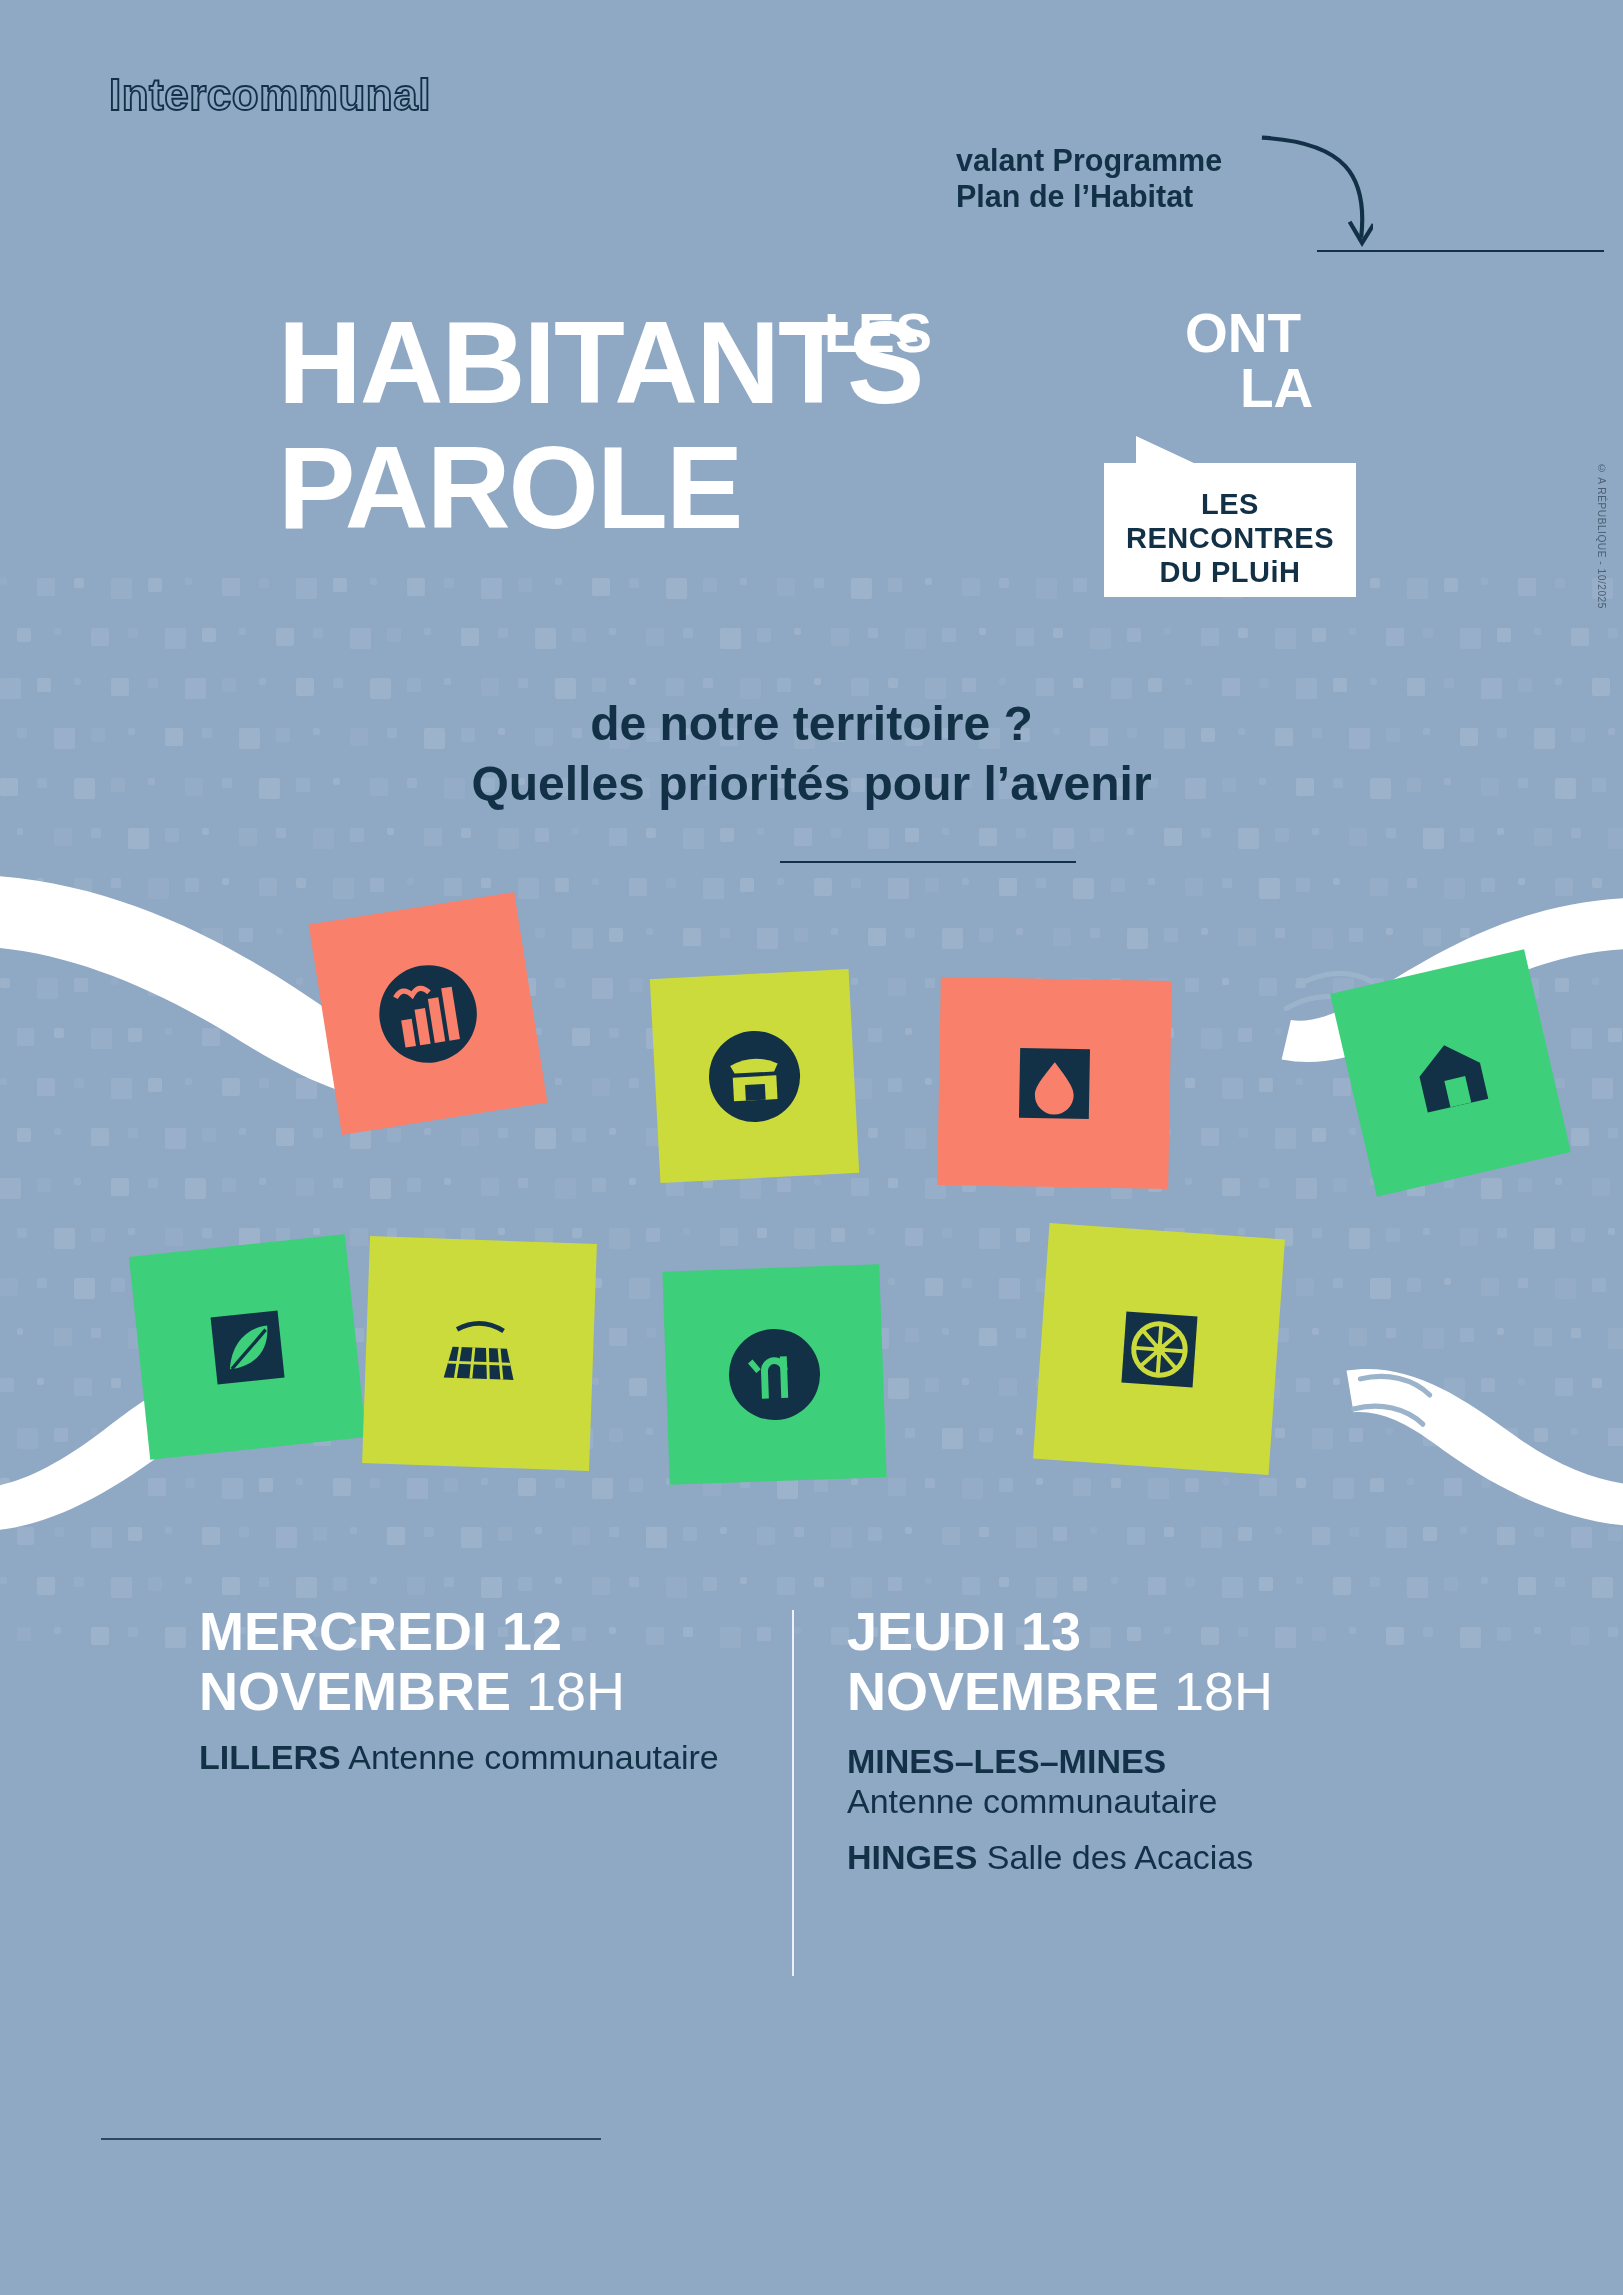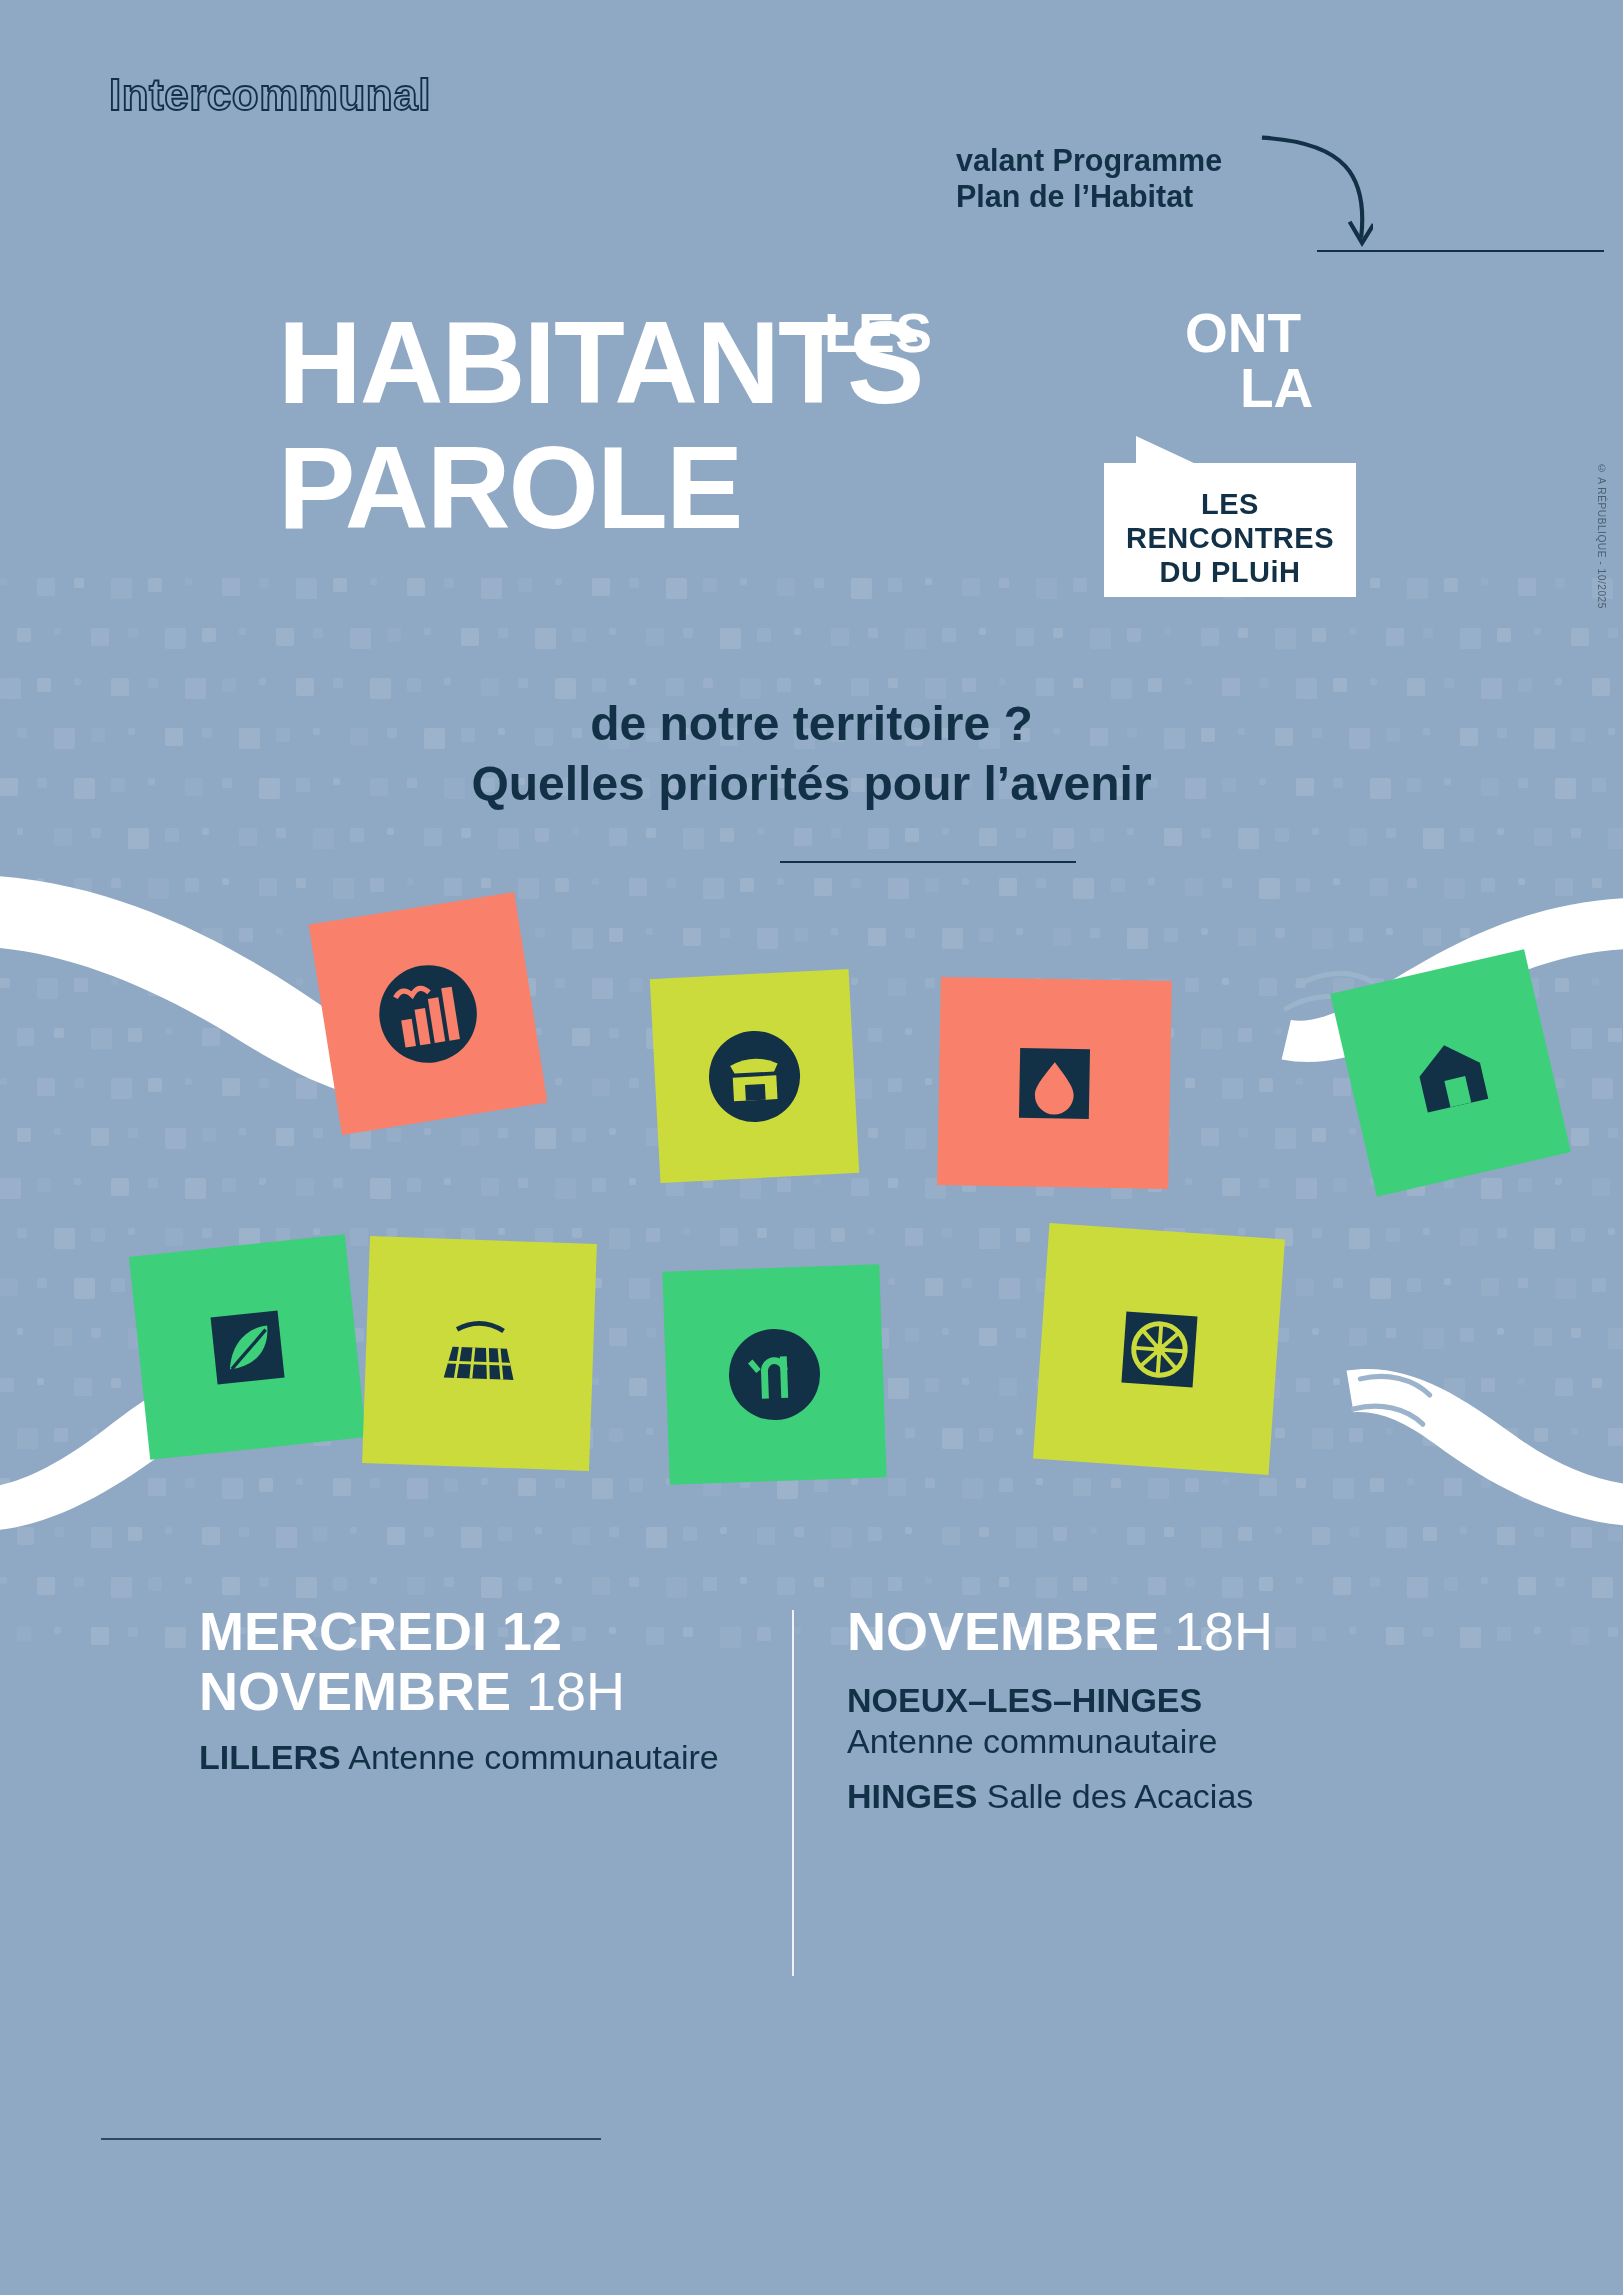--- a/index.html
+++ b/index.html
@@ -1374,26 +1374,27 @@
         <span>NOVEMBRE</span>
         <span class="light">18H</span>
       </div>
       <div class="d-place sm">
         <b>LILLERS</b>
         <span>Antenne communautaire</span>
       </div>
     </div>
 
     <div class="col col-right">
+      <div class="d-day">JEUDI 13</div>
       <div class="d-day">
         <span>NOVEMBRE</span>
         <span class="light">18H</span>
       </div>
       <div class="d-place">
-        <b>NOEUX–LES–HINGES</b><br>
+        <b>MINES–LES–MINES</b><br>
         <span>Antenne communautaire</span>
       </div>
       <div class="d-place sm">
         <b>HINGES</b>
         <span>Salle des Acacias</span>
       </div>
     </div>
   </div>
 
   <div class="foot-rule"></div>

